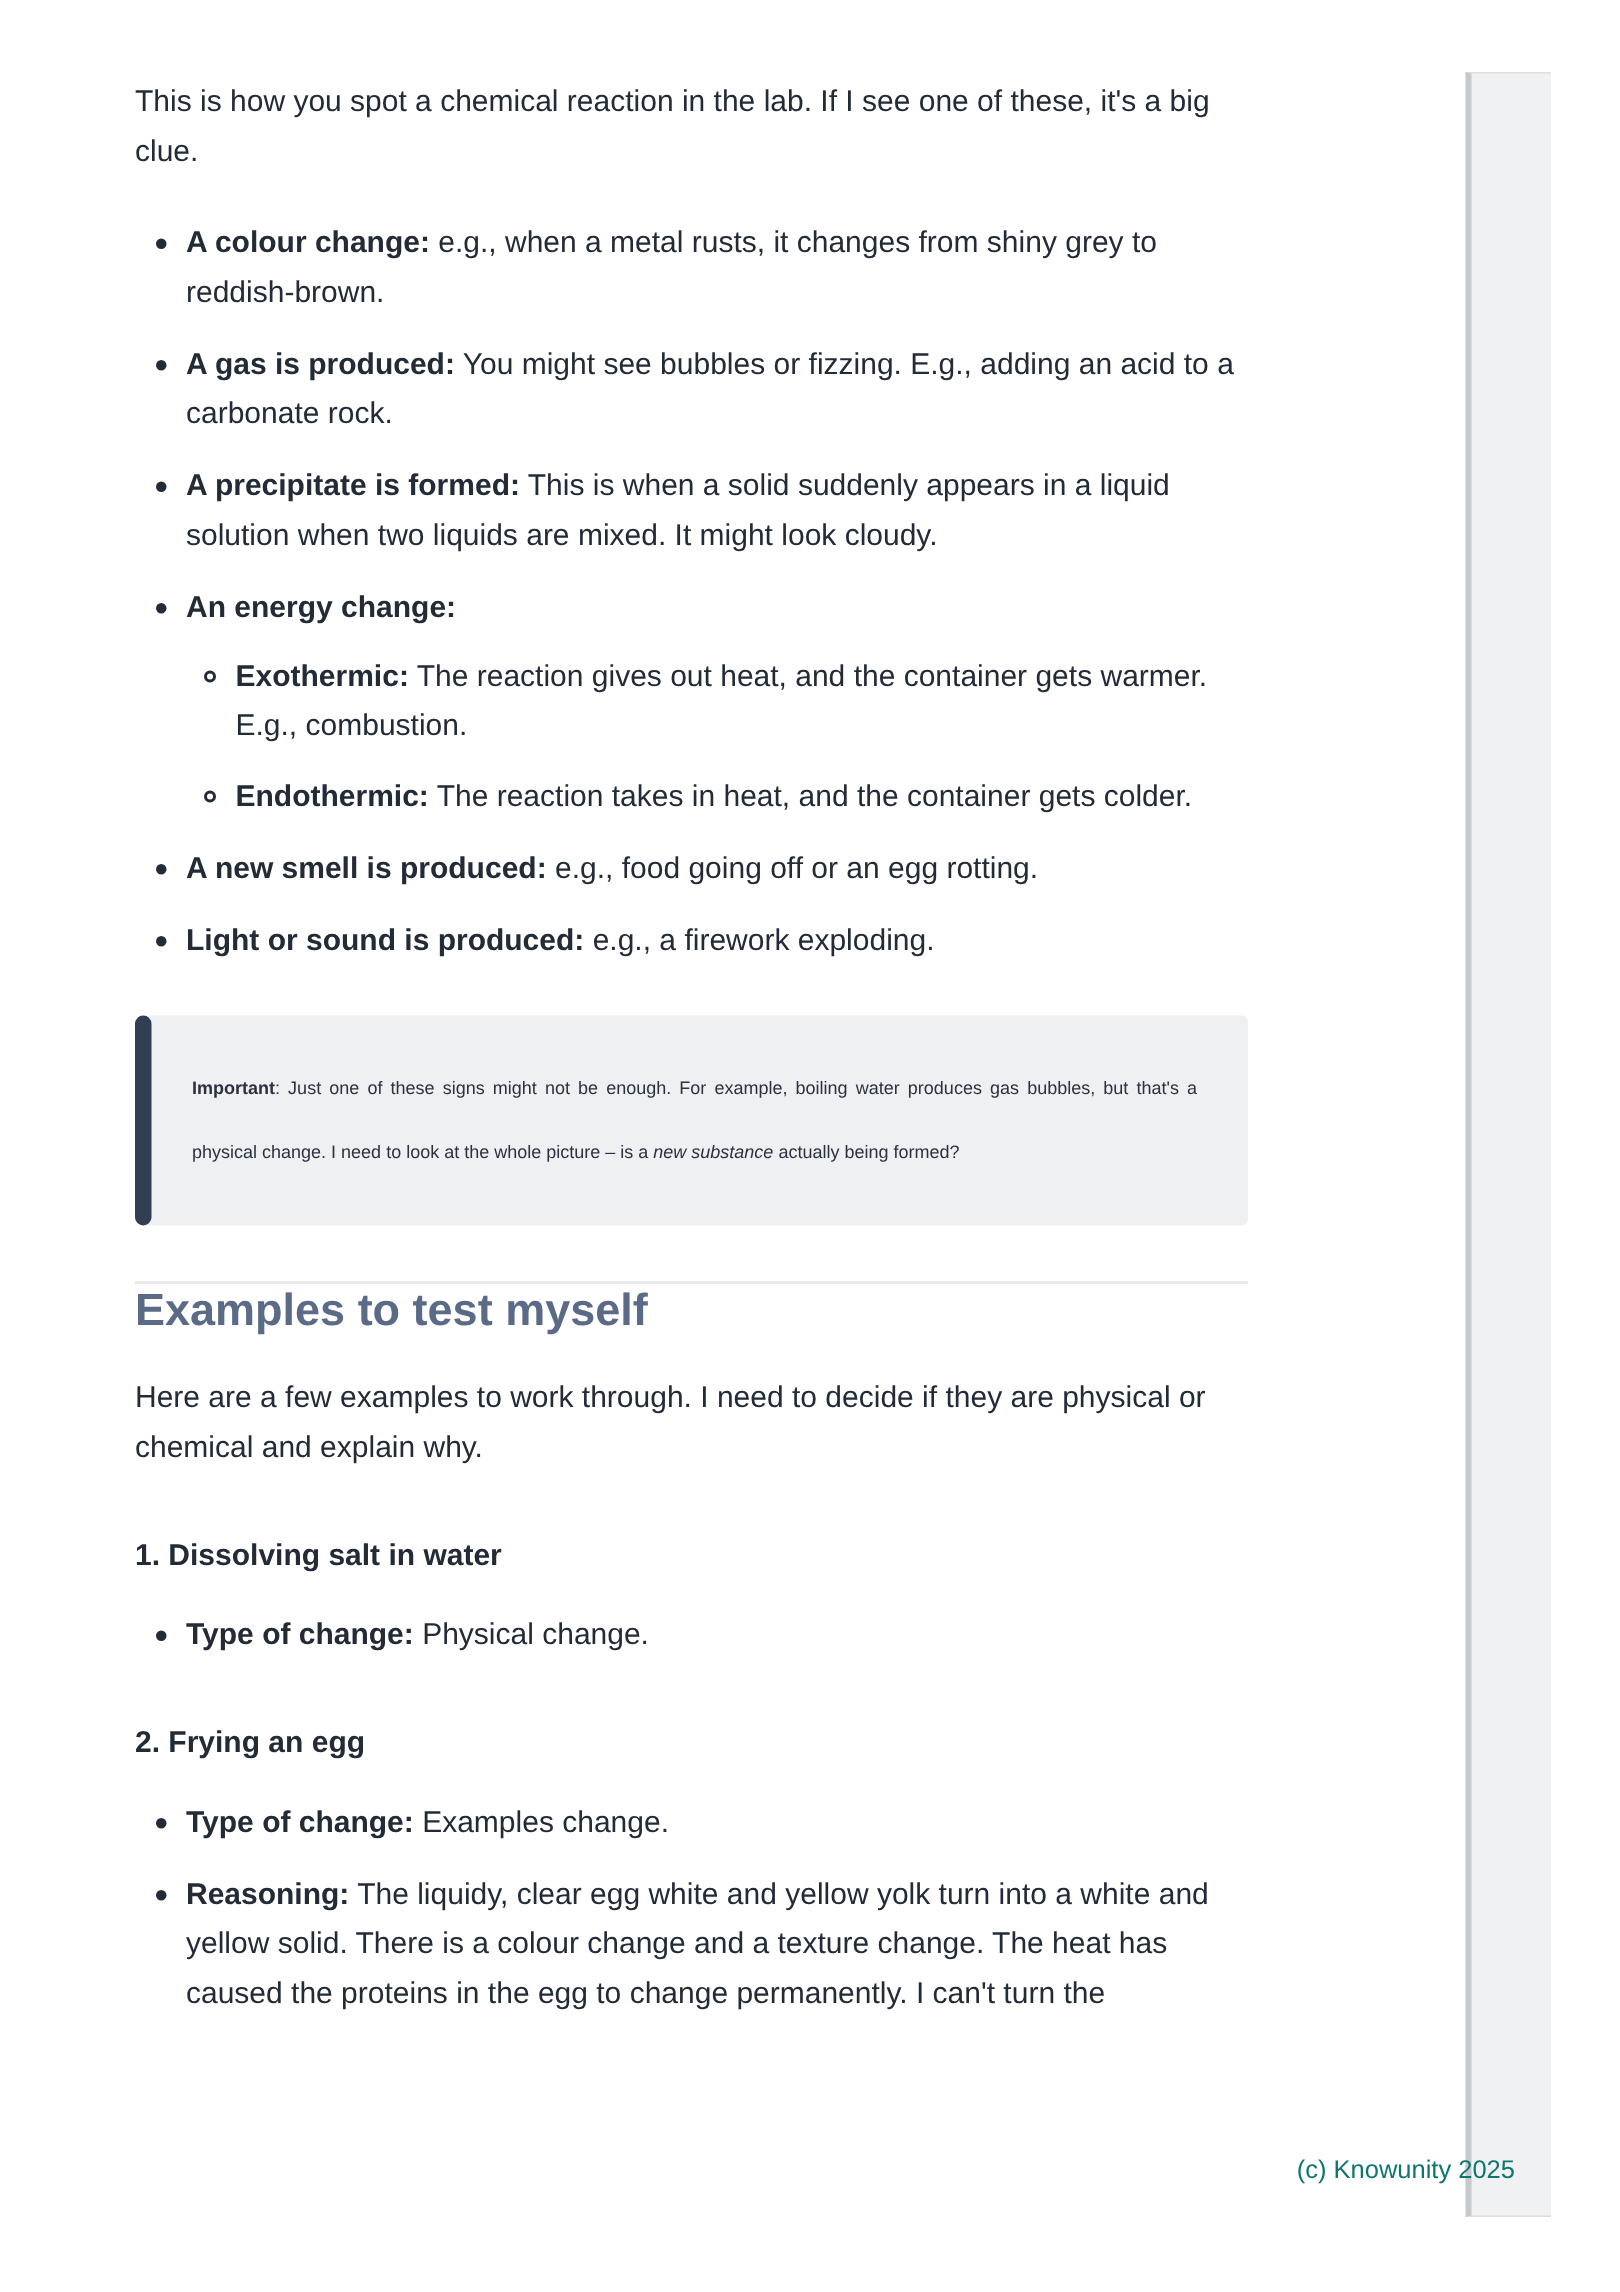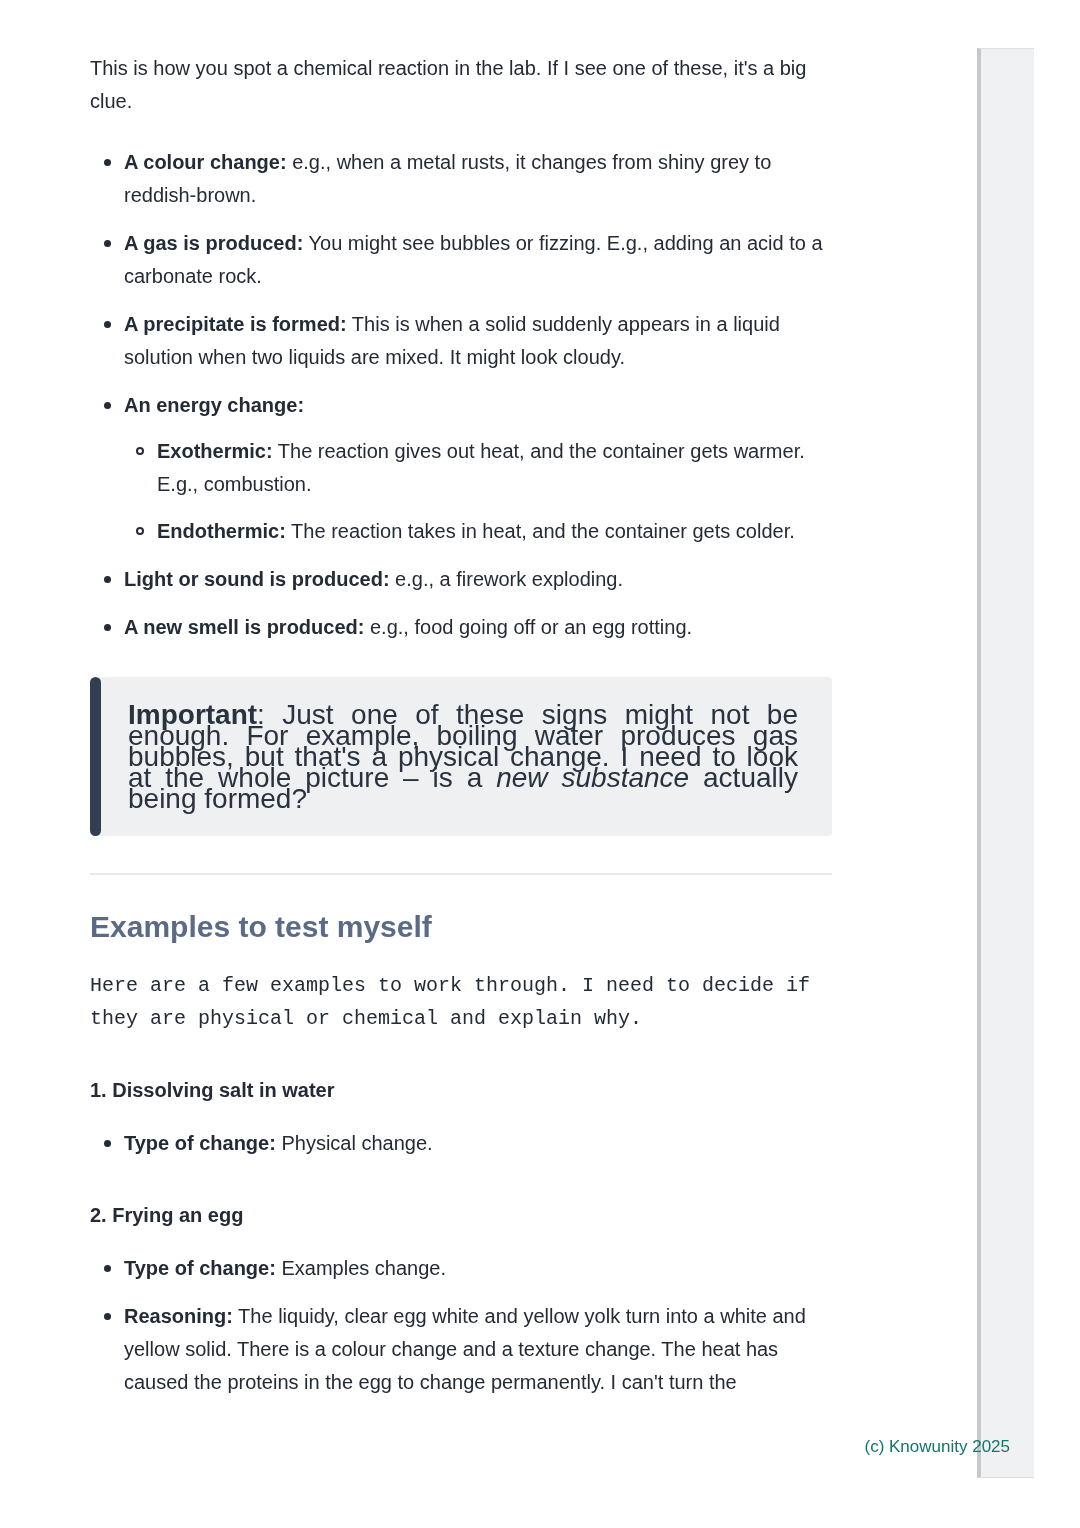--- a/index.html
+++ b/index.html
@@ -69,51 +69,50 @@
     border-radius: 6px;
     background: #323e52;
   }
   .callout-body {
     margin-left: 6px;
     background: #eef0f2;
     border-radius: 4px;
     padding: 27px 34px 27px 32px;
   }
   .callout-text {
-    font-size: 28px;
-    line-height: 21px;
+    font-size: 12px;
+    line-height: 43px;
     text-align: justify;
     color: #2a3240;
   }
   .callout-text em { font-style: italic; }
 
   .divider {
     border: none;
     border-top: 2px solid #e7e9eb;
     margin-top: 37px;
     margin-bottom: 0;
   }
 
   .h2 {
-    margin-top: 34px;
     font-size: 30px;
     line-height: 36px;
     font-weight: bold;
     color: #5b6b87;
     margin-bottom: 24px;
   }
 
   .h4 {
     font-size: 20px;
     font-weight: bold;
     color: #232b37;
     margin-top: 44px;
     margin-bottom: 25px;
   }
-  .section-intro { margin-bottom: 32px; font-family: Liberation Mono, monospace; }
+  .section-intro { margin-bottom: 32px; }
 
   
   .scrollbar {
     position: absolute;
     left: 977px;
     top: 48px;
     width: 57px;
     height: 1430px;
     background: #f0f1f3;
     border-left: 4px solid #c6c9cc;
@@ -166,26 +165,26 @@
           </div>
           <div class="li-nested">
             <span class="circle"></span>
             <p class="li-text"><strong>Endothermic:</strong> <span>The reaction takes in heat, and the container gets colder.</span></p>
           </div>
         </div>
       </div>
 
       <div class="li">
         <span class="dot"></span>
+        <p class="li-text"><strong>A new smell is produced:</strong> <span>e.g., food going off or an egg rotting.</span></p>
+      </div>
+
+      <div class="li">
+        <span class="dot"></span>
         <p class="li-text"><strong>Light or sound is produced:</strong> <span>e.g., a firework exploding.</span></p>
-      </div>
-
-      <div class="li">
-        <span class="dot"></span>
-        <p class="li-text"><strong>A new smell is produced:</strong> <span>e.g., food going off or an egg rotting.</span></p>
       </div>
 
     </div>
 
     <div class="callout">
       <span class="callout-bar"></span>
       <div class="callout-body">
         <p class="callout-text"><strong>Important</strong><span>: Just one of these signs might not be enough. For example, boiling water produces gas bubbles, but that's a physical change. I need to look at the whole picture – is a </span><em>new substance</em><span> actually being formed?</span></p>
       </div>
     </div>

